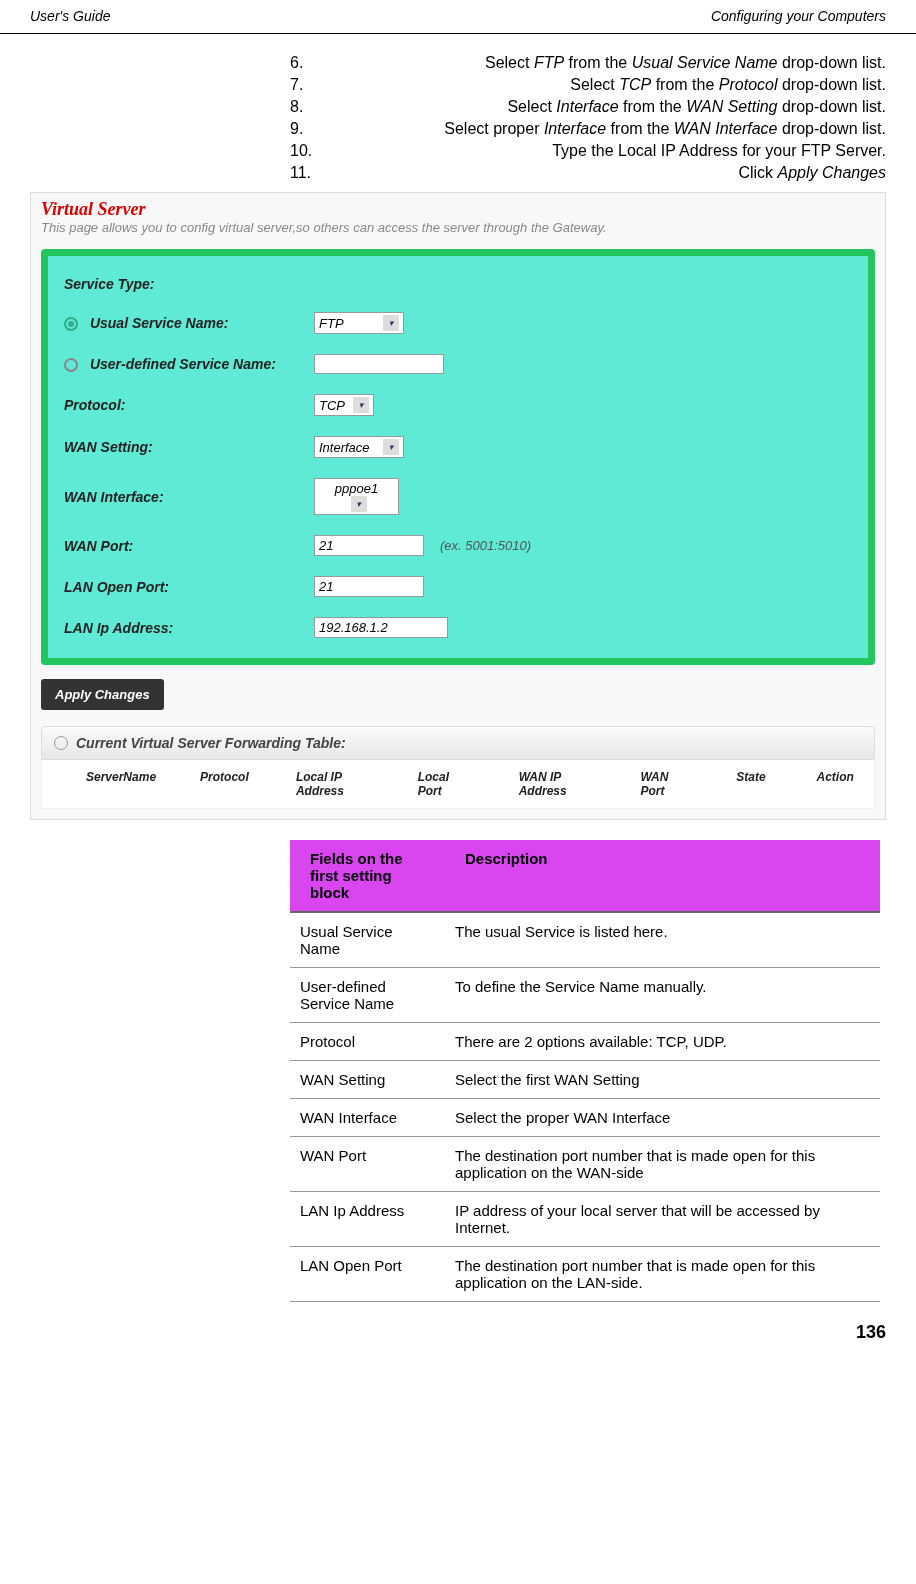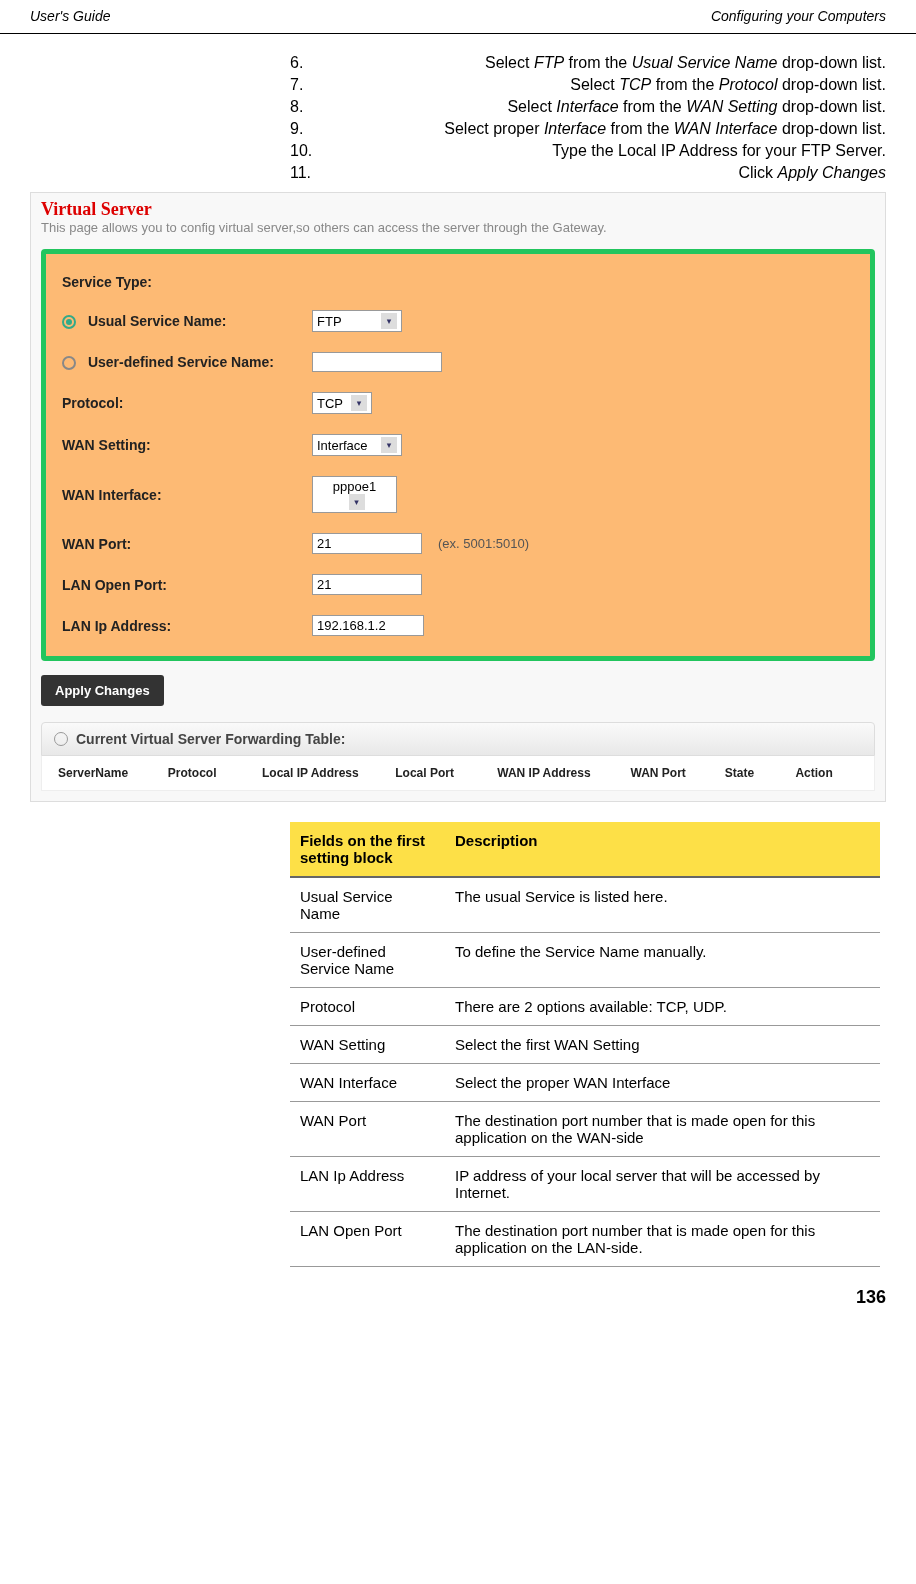--- a/index.html
+++ b/index.html
@@ -4,41 +4,41 @@
 <style>
 * { box-sizing: border-box; margin: 0; padding: 0; }
 body { font-family: Arial, sans-serif; background: #fff; width: 916px; margin: 0 auto; color: #000; }
 .header-row { display: flex; justify-content: space-between; padding: 8px 30px 9px 30px; font-style: italic; font-size: 14px; border-bottom: 1px solid #000; gap: 29px; }
 .content { padding: 20px 30px 10px 30px; }
 .steps { margin-left: 260px; margin-bottom: 10px; font-size: 16px; }
 .steps .step { margin-bottom: 4px; display: flex; }
 .steps .step .num { width: 30px; flex-shrink: 0; }
 .steps .step .txt { flex: 1; text-align: right; }
 .italic { font-style: italic; }
-.screenshot { border: 1px solid #ddd; background: #f8f8f8; margin: 0 0 20px 0; padding: 0; }
+.screenshot { border: 1px solid #ddd; background: #f8f8f8; margin: 0 0 20px 0; padding: 0; font-style: italic; }
 .vs-title { color: #d00; font-family: "Times New Roman", serif; font-size: 18px; font-weight: bold; padding: 6px 10px 0 10px; }
 .vs-subtitle { color: #888; font-size: 13px; padding: 0 10px 8px 10px; }
-.vs-panel { background: #fdba74; margin: 6px 10px; border: 5px solid #22c55e; border-radius: 4px; padding: 10px 16px; }
+.vs-panel { background: #5eead4; margin: 6px 10px; border: 7px solid #22c55e; border-radius: 4px; padding: 10px 16px; }
 .vs-row { display: flex; align-items: center; padding: 10px 0; }
 .vs-row .lbl { width: 250px; font-weight: bold; font-size: 14px; color: #222; }
 .radio { width: 14px; height: 14px; border: 2px solid #3a8; border-radius: 50%; display: inline-block; margin-right: 8px; vertical-align: middle; position: relative; }
 .radio.selected::after { content: ""; width: 6px; height: 6px; background: #3a8; border-radius: 50%; position: absolute; top: 2px; left: 2px; }
 .radio.empty { border-color: #888; }
 .sel, .inp { border: 1px solid #999; font-size: 13px; padding: 2px 4px; background: #fff; }
 .sel { display: inline-flex; align-items: center; }
 .sel .caret { width: 16px; height: 16px; background: #ddd; margin-left: 4px; display: inline-flex; align-items: center; justify-content: center; font-size: 9px; color: #336; }
 .inp { display: inline-block; }
 .hint { color: #555; font-size: 13px; margin-left: 16px; }
 .btn { background: #333; color: #fff; font-weight: bold; font-size: 13px; padding: 8px 14px; margin: 8px 10px; display: inline-block; border-radius: 3px; }
 .table-header-bar { background: linear-gradient(#fafafa,#e8e8e8); border: 1px solid #ddd; margin: 8px 10px 0 10px; border-radius: 4px 4px 0 0; padding: 8px 12px; font-weight: bold; font-size: 14px; color: #444; display: flex; align-items: center; }
 .refresh-icon { width: 14px; height: 14px; border: 1px solid #999; border-radius: 50%; display: inline-block; margin-right: 8px; position: relative; }
 .col-row { display: flex; margin: 0 10px 10px 10px; background: #fff; border: 1px solid #eee; border-top: none; padding: 10px 8px; font-weight: bold; font-size: 12px; color: #222; }
-.col-row > div { padding: 0 8px; }
+.col-row > div { padding: 0 8px; margin-left: 28px; }
 .field-table { margin-left: 260px; width: 590px; border-collapse: collapse; font-size: 15px; }
-.field-table th { background: #fde047; text-align: left; padding: 10px 10px; font-weight: bold; border-bottom: 2px solid #666; vertical-align: top; }
+.field-table th { background: #d946ef; text-align: left; padding: 10px 20px; font-weight: bold; border-bottom: 2px solid #666; vertical-align: top; }
 .field-table td { padding: 10px 10px; border-bottom: 1px solid #999; vertical-align: top; }
 .field-table td:first-child { width: 155px; }
 .page-num { text-align: right; padding: 10px 30px; font-weight: bold; font-size: 18px; }
 </style>
 </head>
 <body>
 
 <div class="header-row">
   <span>User's Guide</span>
   <span>Configuring your Computers</span>
@@ -131,21 +131,21 @@
         <span class="hint">(ex. 5001:5010)</span>
       </div>
 
       <div class="vs-row">
         <div class="lbl">LAN Open Port:</div>
         <span class="inp" style="width:110px;">21</span>
       </div>
 
       <div class="vs-row">
         <div class="lbl">LAN Ip Address:</div>
-        <span class="inp" style="width:112px;">192.168.1.2</span>
+        <span class="inp" style="width:134px;">192.168.1.2</span>
       </div>
     </div>
 
     <div class="btn">Apply Changes</div>
 
     <div class="table-header-bar">
       <span class="refresh-icon"></span>
       <span>Current Virtual Server Forwarding Table:</span>
     </div>
     <div class="col-row">

